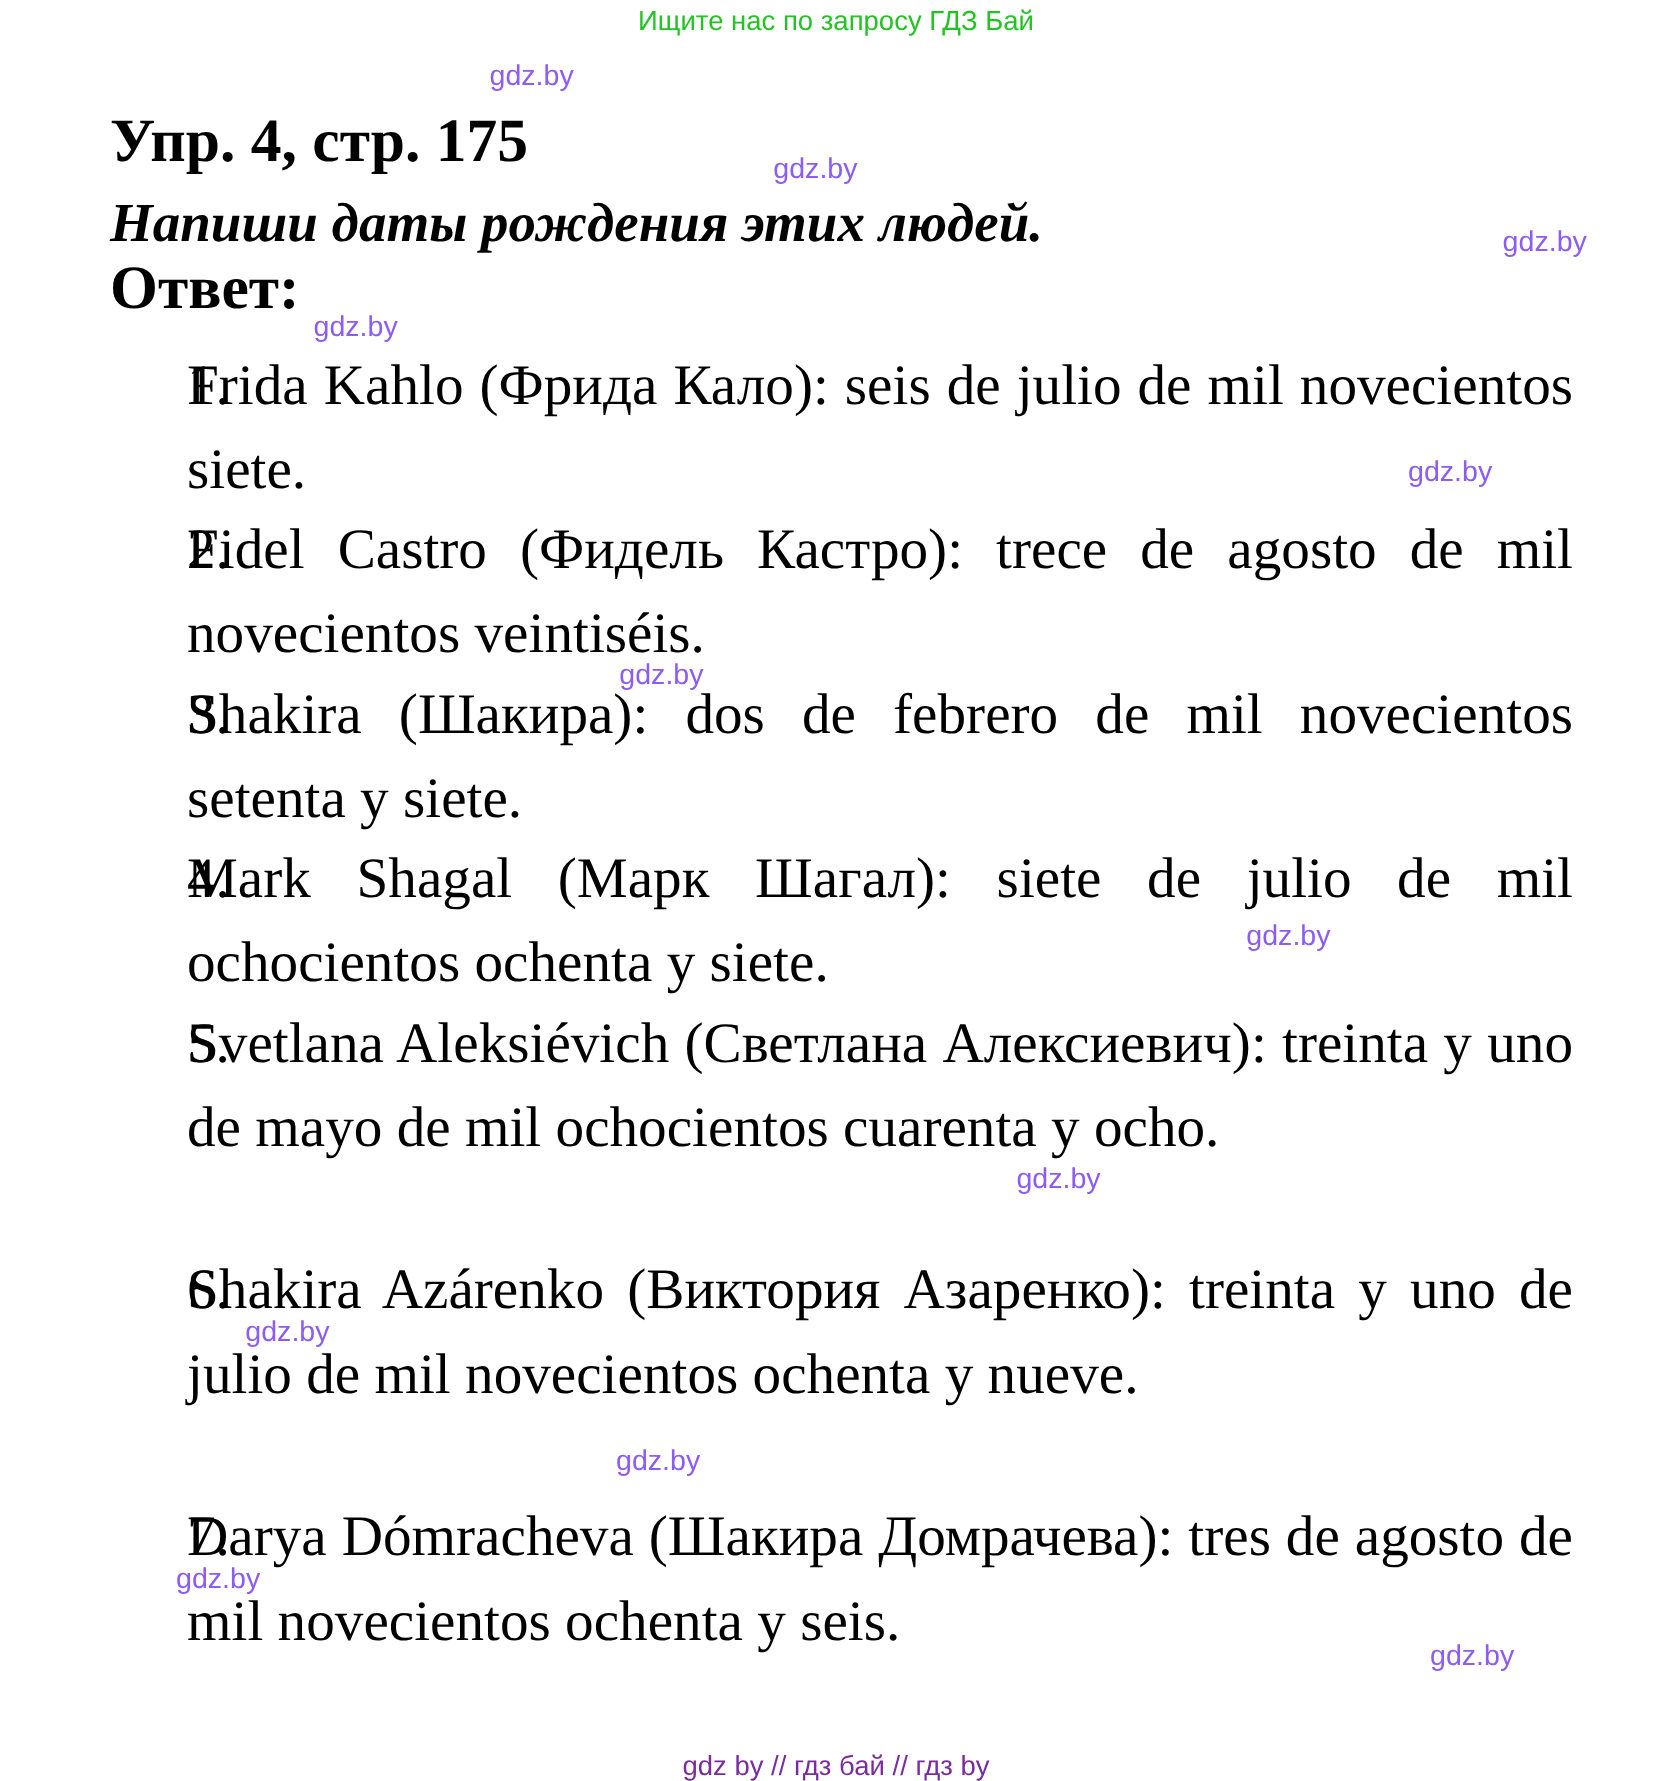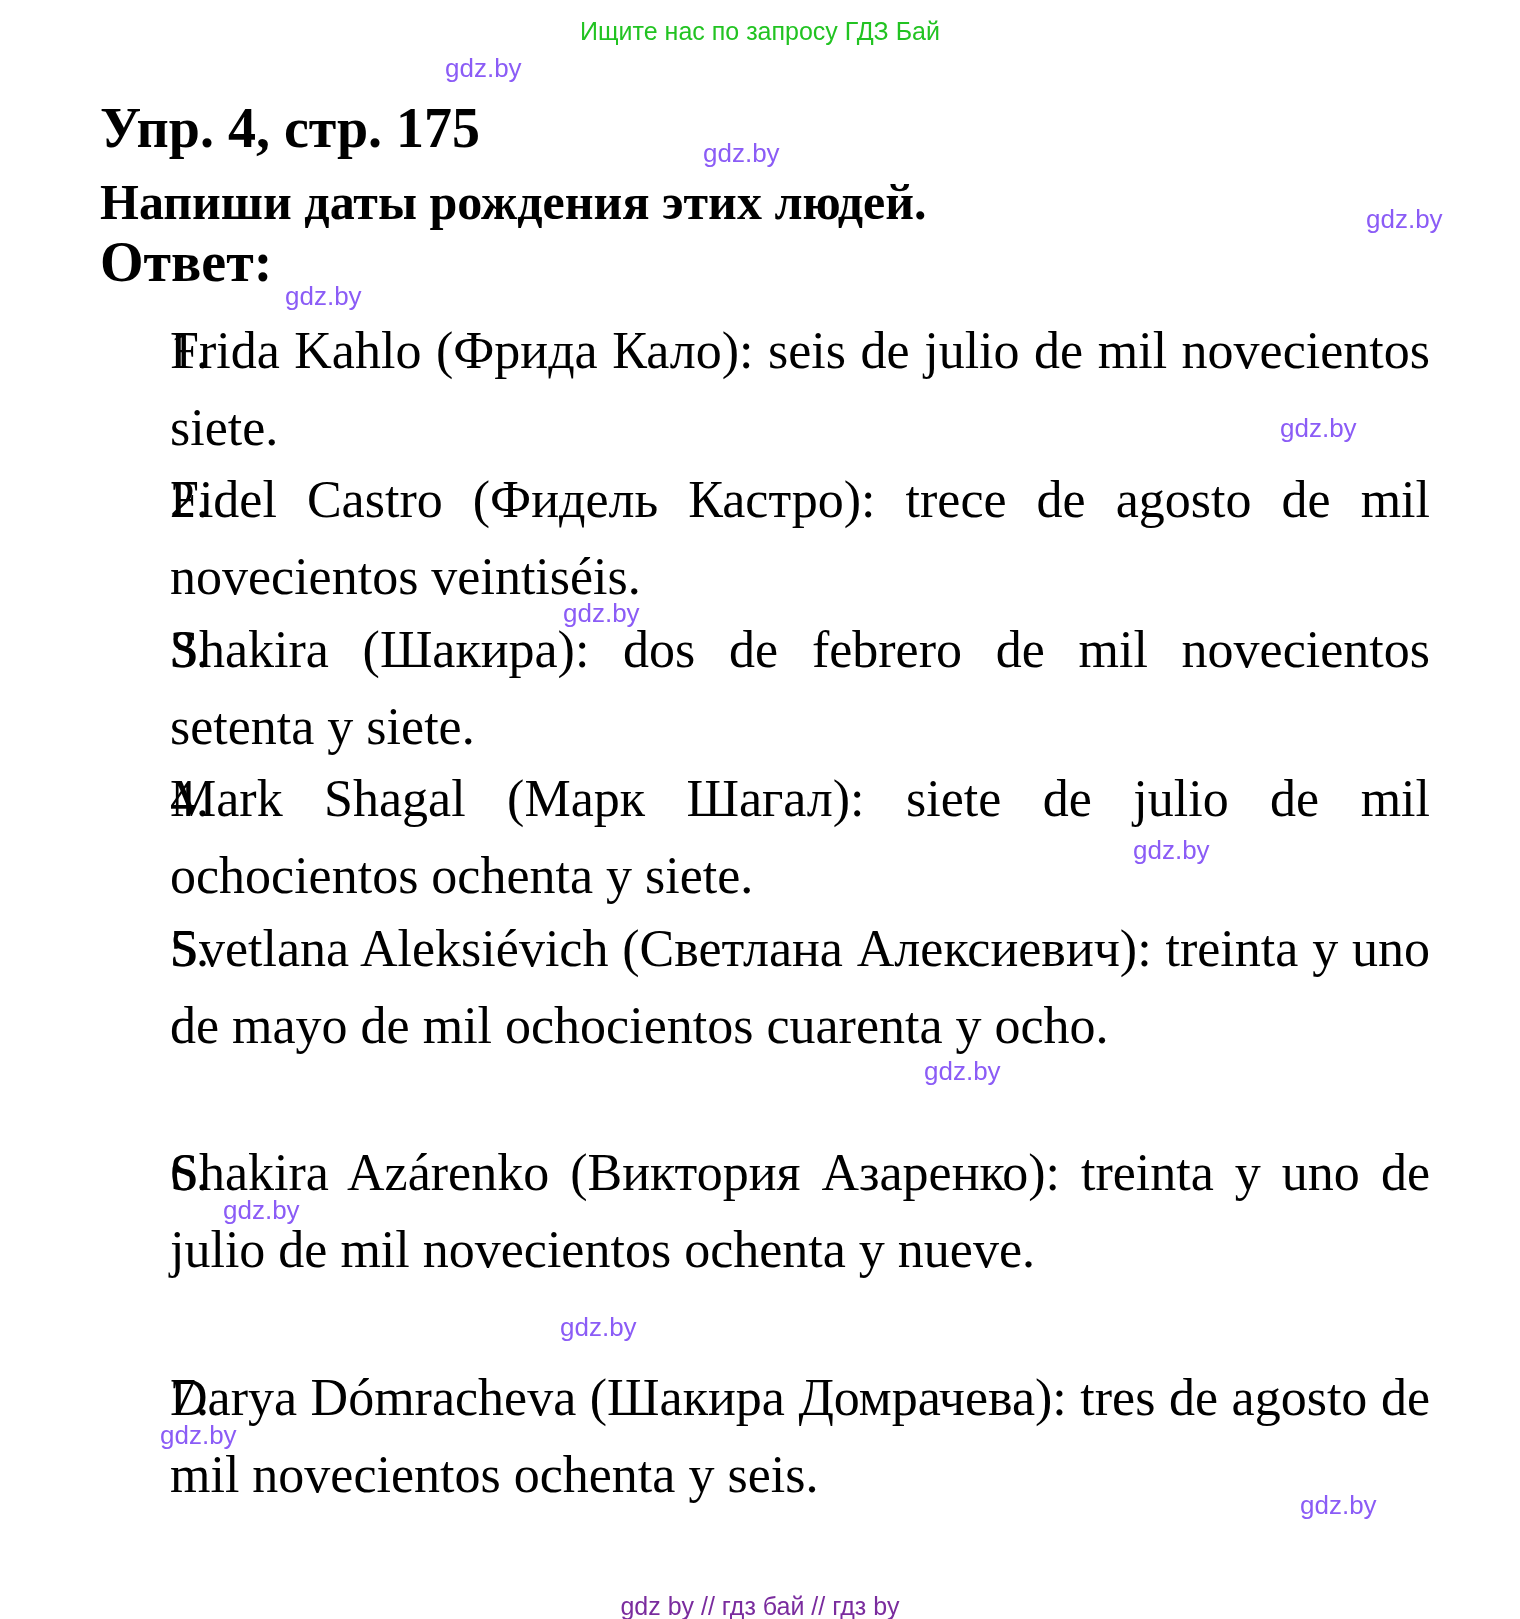--- a/index.html
+++ b/index.html
@@ -1,17 +1,17 @@
 <!DOCTYPE html>
 <html><head>
   <meta charset="utf-8">
   <style>
     html, body { margin: 0; padding: 0; background: #ffffff; }
     body { width: 1520px; height: 1619px; position: relative; overflow: hidden; font-family: "Liberation Serif", serif; color: #000; }
-    .banner { position: absolute; top: 16px; left: 0; width: 1520px; text-align: center; font-family: "Liberation Sans", sans-serif; font-size: 25px; color: #22c322; line-height: 30px; }
+    .banner { position: absolute; top: 4px; left: 0; width: 1520px; text-align: center; font-family: "Liberation Sans", sans-serif; font-size: 25px; color: #22c322; line-height: 30px; }
     .wm { position: absolute; font-family: "Liberation Sans", sans-serif; font-size: 26px; color: #8b5cf6; line-height: 1; }
     .title { position: absolute; left: 100px; font-weight: bold; font-size: 56px; line-height: 1; }
     .item { position: absolute; left: 170px; width: 1260px; font-size: 52px; line-height: 77px; }
     .item .num { position: absolute; left: 0; top: 0; width: 70px; }
     .item .text { text-align: justify; text-align-last: left; display: block; }
     .footer { position: absolute; top: 1592px; left: 0; width: 1520px; text-align: center; font-family: "Liberation Sans", sans-serif; font-size: 25px; color: #7a2c9e; }
   </style>
 </head>
 <body>
 
@@ -24,21 +24,21 @@
 <div class="wm" style="left:1280px; top:415px;">gdz.by</div>
 <div class="wm" style="left:563px; top:600px;">gdz.by</div>
 <div class="wm" style="left:1133px; top:837px;">gdz.by</div>
 <div class="wm" style="left:924px; top:1058px;">gdz.by</div>
 <div class="wm" style="left:223px; top:1197px;">gdz.by</div>
 <div class="wm" style="left:560px; top:1314px;">gdz.by</div>
 <div class="wm" style="left:160px; top:1422px;">gdz.by</div>
 <div class="wm" style="left:1300px; top:1492px;">gdz.by</div>
 
 <div class="title" style="top:100px;">Упр. 4, стр. 175</div>
-<div class="title" style="top:177px; font-size:50px;">Напиши даты рождения этих людей.</div>
+<div class="title" style="top:177px; font-size:50px;font-style:italic;">Напиши даты рождения этих людей.</div>
 <div class="title" style="top:234px;">Ответ:</div>
 
 <div class="item" style="top:312px;">
   <span class="num">1.</span>
   <span class="text">Frida Kahlo (Фрида Кало): seis de julio de mil novecientos siete.</span>
 </div>
 <div class="item" style="top:461px;">
   <span class="num">2.</span>
   <span class="text">Fidel Castro (Фидель Кастро): trece de agosto de mil novecientos veintiséis.</span>
 </div>

